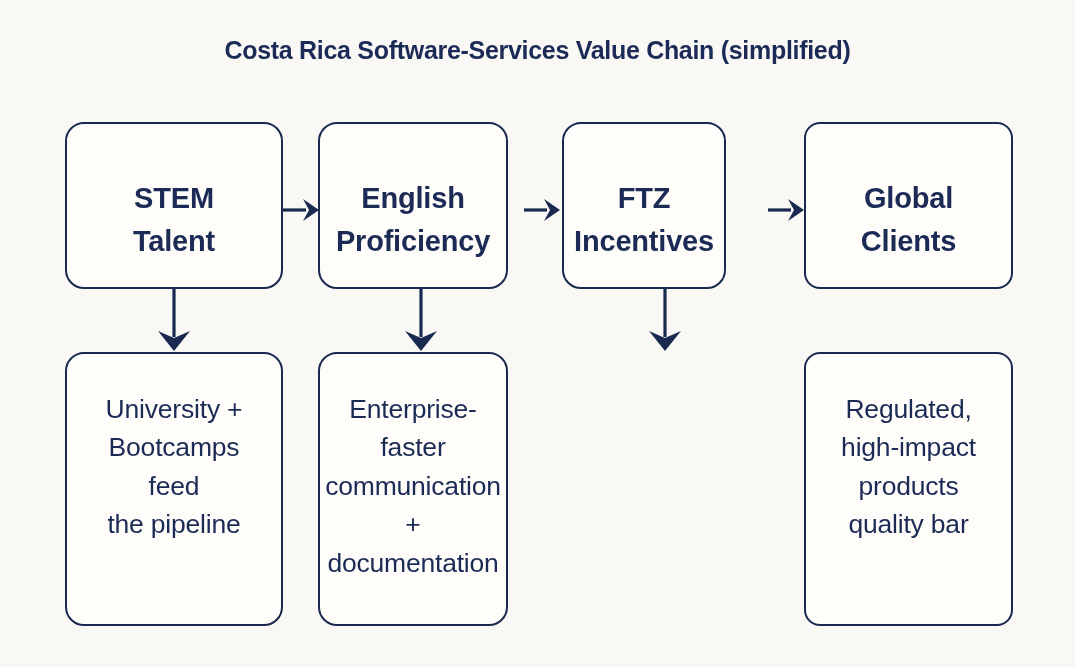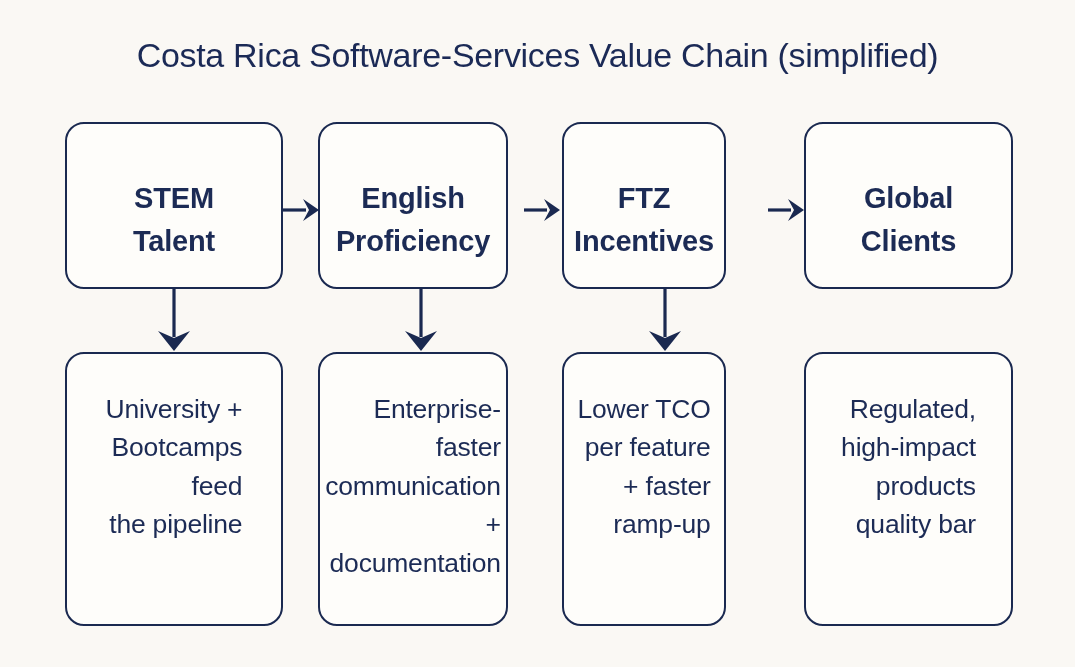--- a/index.html
+++ b/index.html
@@ -16,22 +16,22 @@
     font-family: "Liberation Sans", "DejaVu Sans", sans-serif;
     color: #1c2b55;
   }
   .title {
     position: absolute;
     top: 36px;
     left: 0;
     width: 100%;
     margin: 0;
     text-align: center;
-    font-size: 34px;
-    font-weight: 400;
+    font-size: 25px;
+    font-weight: 700;
     letter-spacing: -0.3px;
     color: #1b2a56;
   }
   .box {
     position: absolute;
     box-sizing: border-box;
     background: #fefdfa;
     border: 2.5px solid #1a2950;
     border-radius: 19px;
   }
@@ -54,30 +54,30 @@
     white-space: pre-line;
     text-align: center;
     font-size: 29px;
     font-weight: 600;
     line-height: 1.45;
     letter-spacing: -0.2px;
     margin-top: 28px;
   }
   .detail-text {
     white-space: pre-line;
-    text-align: right;
+    text-align: center;
     font-size: 26.5px;
     font-weight: 400;
     line-height: 1.45;
     letter-spacing: -0.2px;
   }
   .col-1 { left: 65px;  width: 218px; }
   .col-2 { left: 318px; width: 190px; }
   .col-3 { left: 562px; width: 164px; }
-  .col-4 { left: 804px; width: 209px; }
+  .col-4 { left: 804px; width: 209px; border-radius: 16px; }
   .h-arrow {
     position: absolute;
     top: 198px;
     width: 36px;
     height: 24px;
   }
   .h-arrow-1 { left: 283px; }
   .h-arrow-2 { left: 524px; }
   .h-arrow-3 { left: 768px; }
   .v-arrow {
@@ -159,26 +159,20 @@
 feed
 the pipeline</span>
   </div>
   <div class="box bottom-row col-2">
     <span class="detail-text">Enterprise-
 faster
 communication
 +
 documentation</span>
   </div>
-  <div class="box bottom-row col-3">
-    <span class="detail-text">Lower TCO
-per feature
-+ faster
-ramp-up</span>
-  </div>
   <div class="box bottom-row col-4">
     <span class="detail-text">Regulated,
 high-impact
 products
 quality bar</span>
   </div>
 
 </div>
 
 </body></html>

